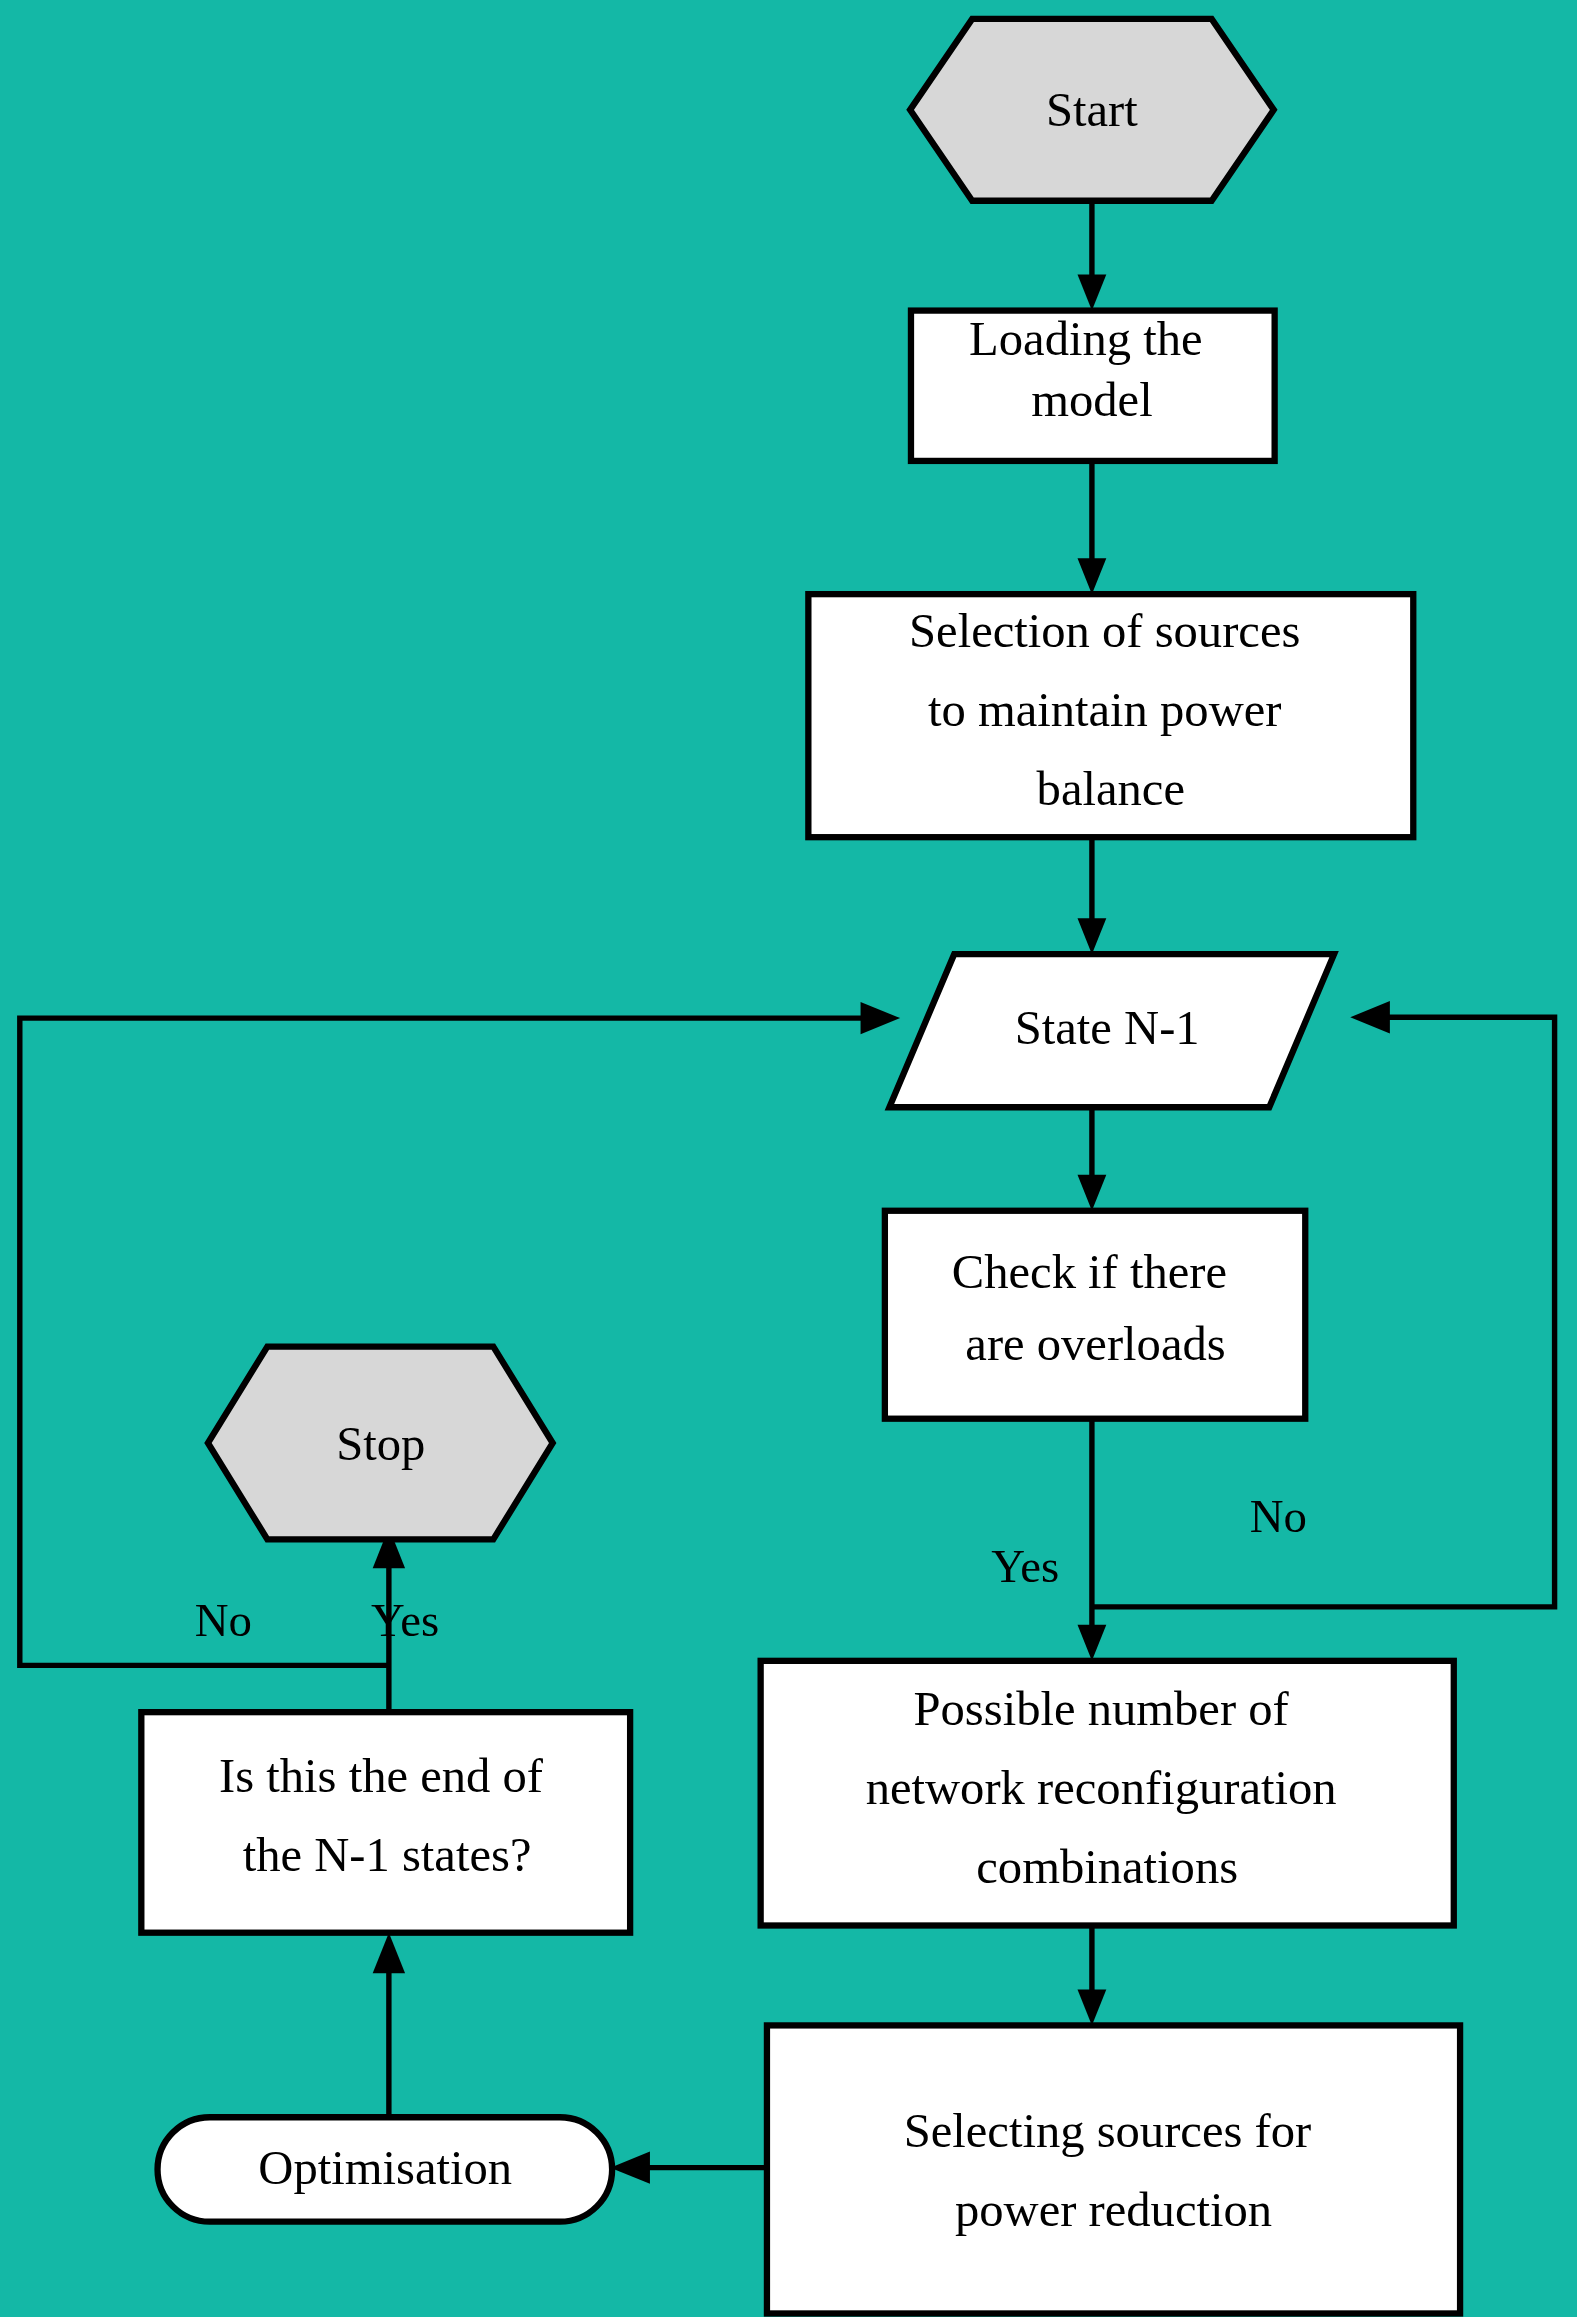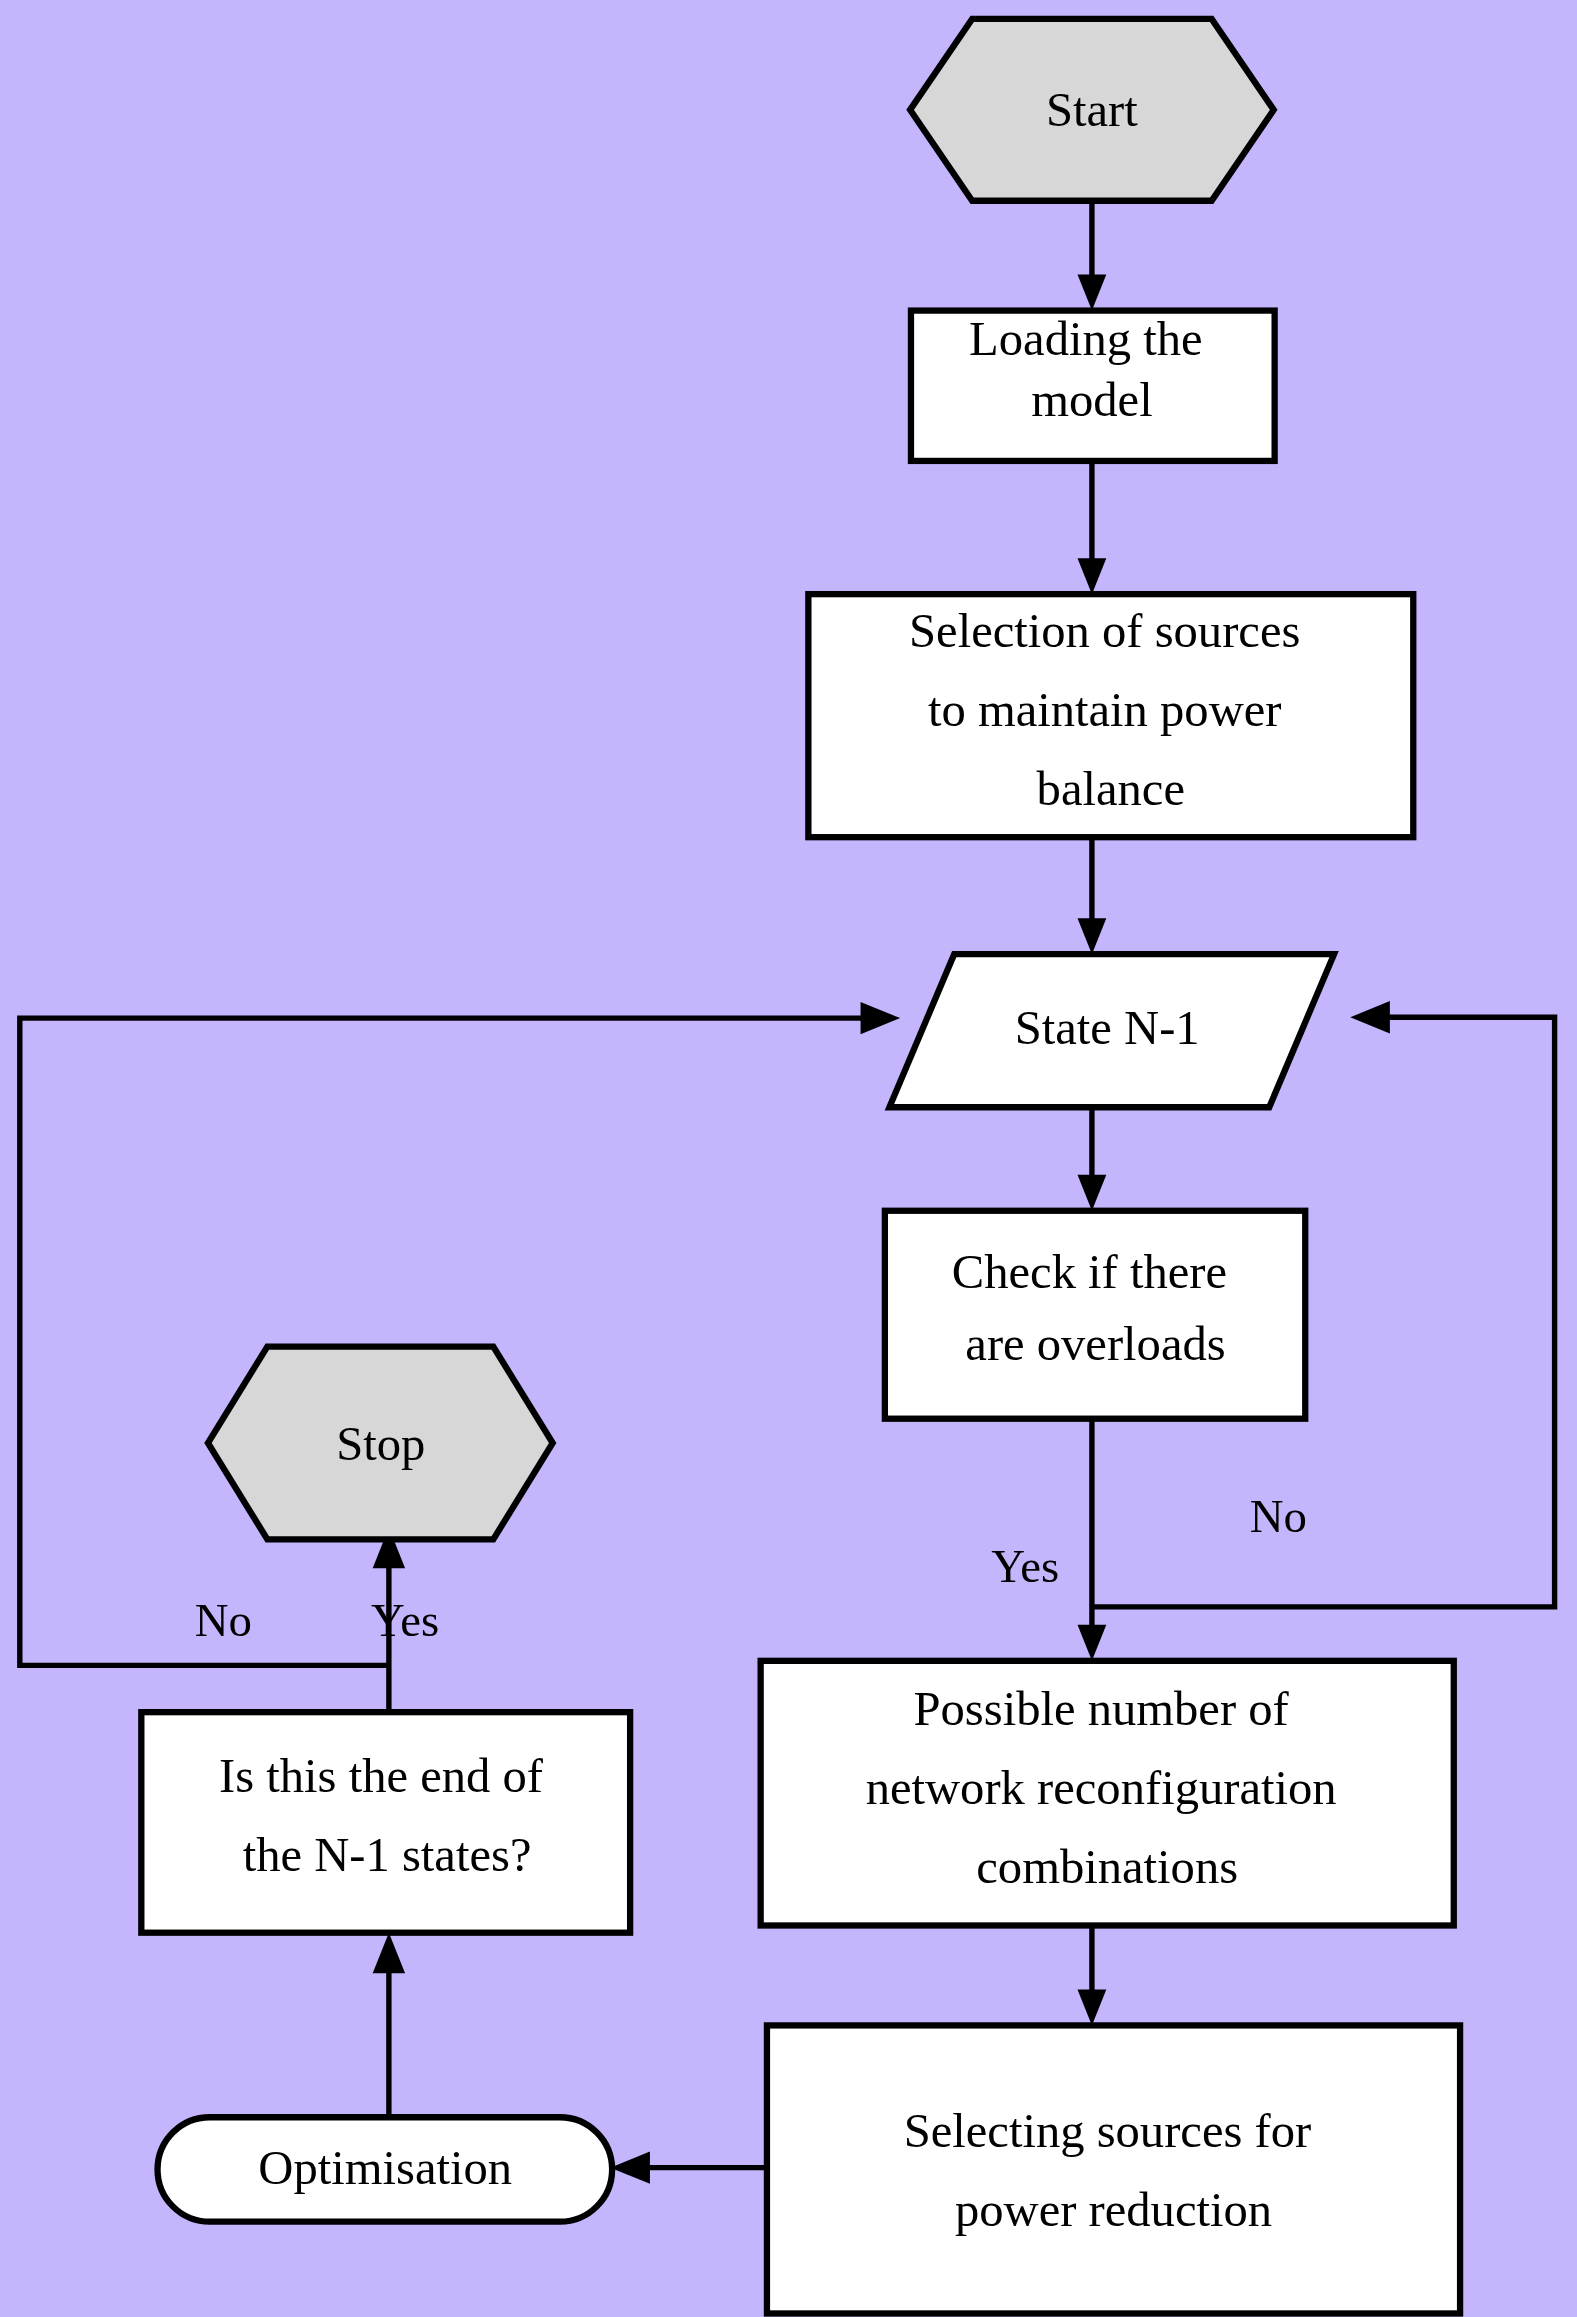--- a/index.html
+++ b/index.html
@@ -4,21 +4,21 @@
 <style>
   html, body {
     margin: 0;
     padding: 0;
     background: #ffffff;
   }
   #page {
     position: relative;
     width: 1578px;
     height: 2318px;
-    background: #c4b5fd;
+    background: #14b8a6;
     overflow: hidden;
   }
   svg.flow {
     display: block;
     width: 1578px;
     height: 2318px;
   }
   .shape-stroke {
     stroke: #000000;
     stroke-width: 7;

